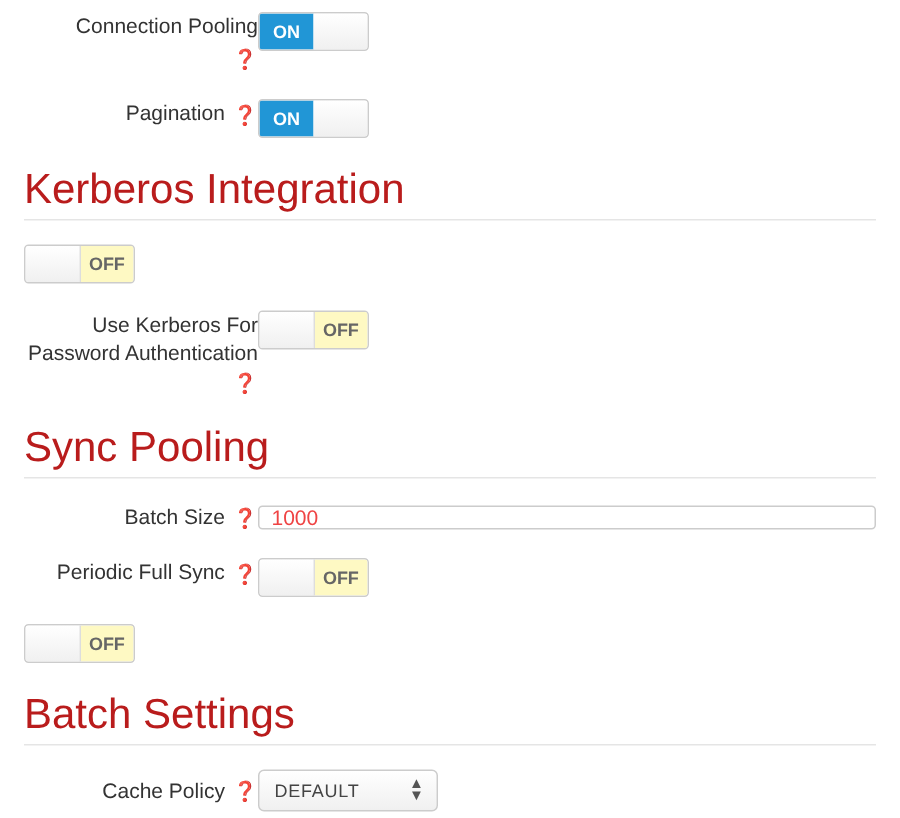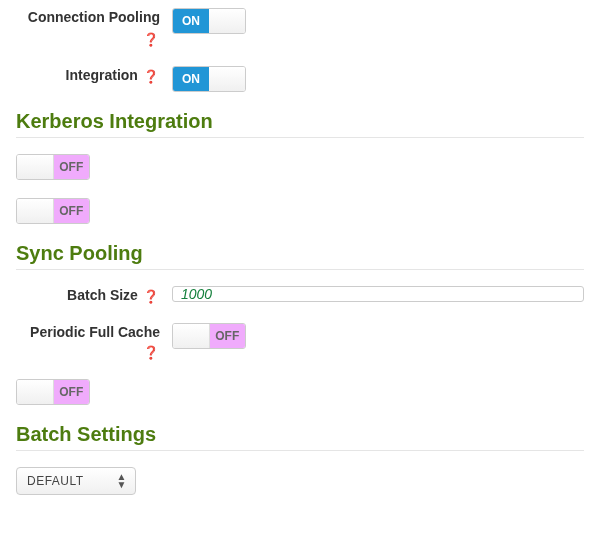--- a/index.html
+++ b/index.html
@@ -13,48 +13,46 @@
     background: #fff;
   }
   .row {
     display: flex;
     align-items: flex-start;
     margin-bottom: 18px;
   }
   .label-col {
     width: 156px;
     text-align: right;
-    padding-right: 12px;
     color: #333;
     font-size: 14px;
     line-height: 1.35;
-    font-weight: bold;
   }
   .control-col {
     flex: 1;
   }
   .help {
     display: inline-block;
     color: #999;
     font-size: 13px;
     margin-left: 2px;
     vertical-align: middle;
     line-height: 1;
   }
   .help-under {
     display: block;
     text-align: right;
     color: #999;
     font-size: 13px;
     margin-top: 4px;
   }
   .section-title {
-    font-size: 20px;
-    color: #4d7c0f;
-    font-weight: 700;
+    font-size: 28px;
+    color: #b91c1c;
+    font-weight: 400;
     margin: 6px 0 4px 0;
   }
   .section-rule {
     border: none;
     border-top: 1px solid #e5e5e5;
     margin: 0 0 16px 0;
   }
   
   .toggle {
     display: inline-flex;
@@ -82,33 +80,32 @@
   .toggle.on .seg.off-seg {
     background: linear-gradient(#fff, #f0f0f0);
     color: #fff; 
   }
   .toggle.off .seg.on-seg {
     background: linear-gradient(#fff, #f0f0f0);
     color: #fff; 
     border-right: 1px solid #ddd;
   }
   .toggle.off .seg.off-seg {
-    background: #f0abfc;
+    background: #fef9c3;
     color: #666;
   }
   
   .text-input {
     width: 100%;
     height: 16px;
     padding: 4px 8px;
     border: 1px solid #ccc;
     border-radius: 3px;
     font-size: 14px;
-    color: #15803d;
-    font-style: italic;
+    color: #ef4444;
   }
   
   .select {
     display: inline-flex;
     align-items: center;
     height: 28px;
     padding: 0 8px 0 10px;
     border: 1px solid #ccc;
     border-radius: 4px;
     background: linear-gradient(#fff, #f0f0f0);
@@ -139,21 +136,21 @@
   <div class="control-col">
     <div class="toggle on">
       <div class="seg on-seg">ON</div>
       <div class="seg off-seg"></div>
     </div>
   </div>
 </div>
 
 <div class="row">
   <div class="label-col">
-    <span>Integration</span>
+    <span>Pagination</span>
     <span class="help">❓</span>
   </div>
   <div class="control-col">
     <div class="toggle on">
       <div class="seg on-seg">ON</div>
       <div class="seg off-seg"></div>
     </div>
   </div>
 </div>
 
@@ -163,44 +160,48 @@
 <div class="row">
   <div class="control-col">
     <div class="toggle off">
       <div class="seg on-seg"></div>
       <div class="seg off-seg">OFF</div>
     </div>
   </div>
 </div>
 
 <div class="row">
+  <div class="label-col">
+    <span>Use Kerberos For Password Authentication</span>
+    <span class="help">❓</span>
+  </div>
   <div class="control-col">
     <div class="toggle off">
       <div class="seg on-seg"></div>
       <div class="seg off-seg">OFF</div>
     </div>
   </div>
 </div>
 
 <div class="section-title">Sync Pooling</div>
 <hr class="section-rule">
 
-<div class="row" style="">
+<div class="row" style="align-items:center;">
   <div class="label-col">
     <span>Batch Size</span>
     <span class="help">❓</span>
   </div>
   <div class="control-col">
     <input class="text-input" type="text" value="1000" style="">
   </div>
 </div>
 
 <div class="row">
   <div class="label-col">
-    <span>Periodic Full Cache</span>
+    <span>Periodic Full Sync</span>
     <span class="help">❓</span>
   </div>
   <div class="control-col">
     <div class="toggle off">
       <div class="seg on-seg"></div>
       <div class="seg off-seg">OFF</div>
     </div>
   </div>
 </div>
 
@@ -210,20 +211,24 @@
       <div class="seg on-seg"></div>
       <div class="seg off-seg">OFF</div>
     </div>
   </div>
 </div>
 
 <div class="section-title">Batch Settings</div>
 <hr class="section-rule">
 
 <div class="row" style="align-items:center; margin-bottom:0;">
+  <div class="label-col">
+    <span>Cache Policy</span>
+    <span class="help">❓</span>
+  </div>
   <div class="control-col">
     <div class="select">
       <span>DEFAULT</span>
       <span class="arrows">
         <span>▲</span>
           <span>▼</span>
       </span>
     </div>
   </div>
 </div>

